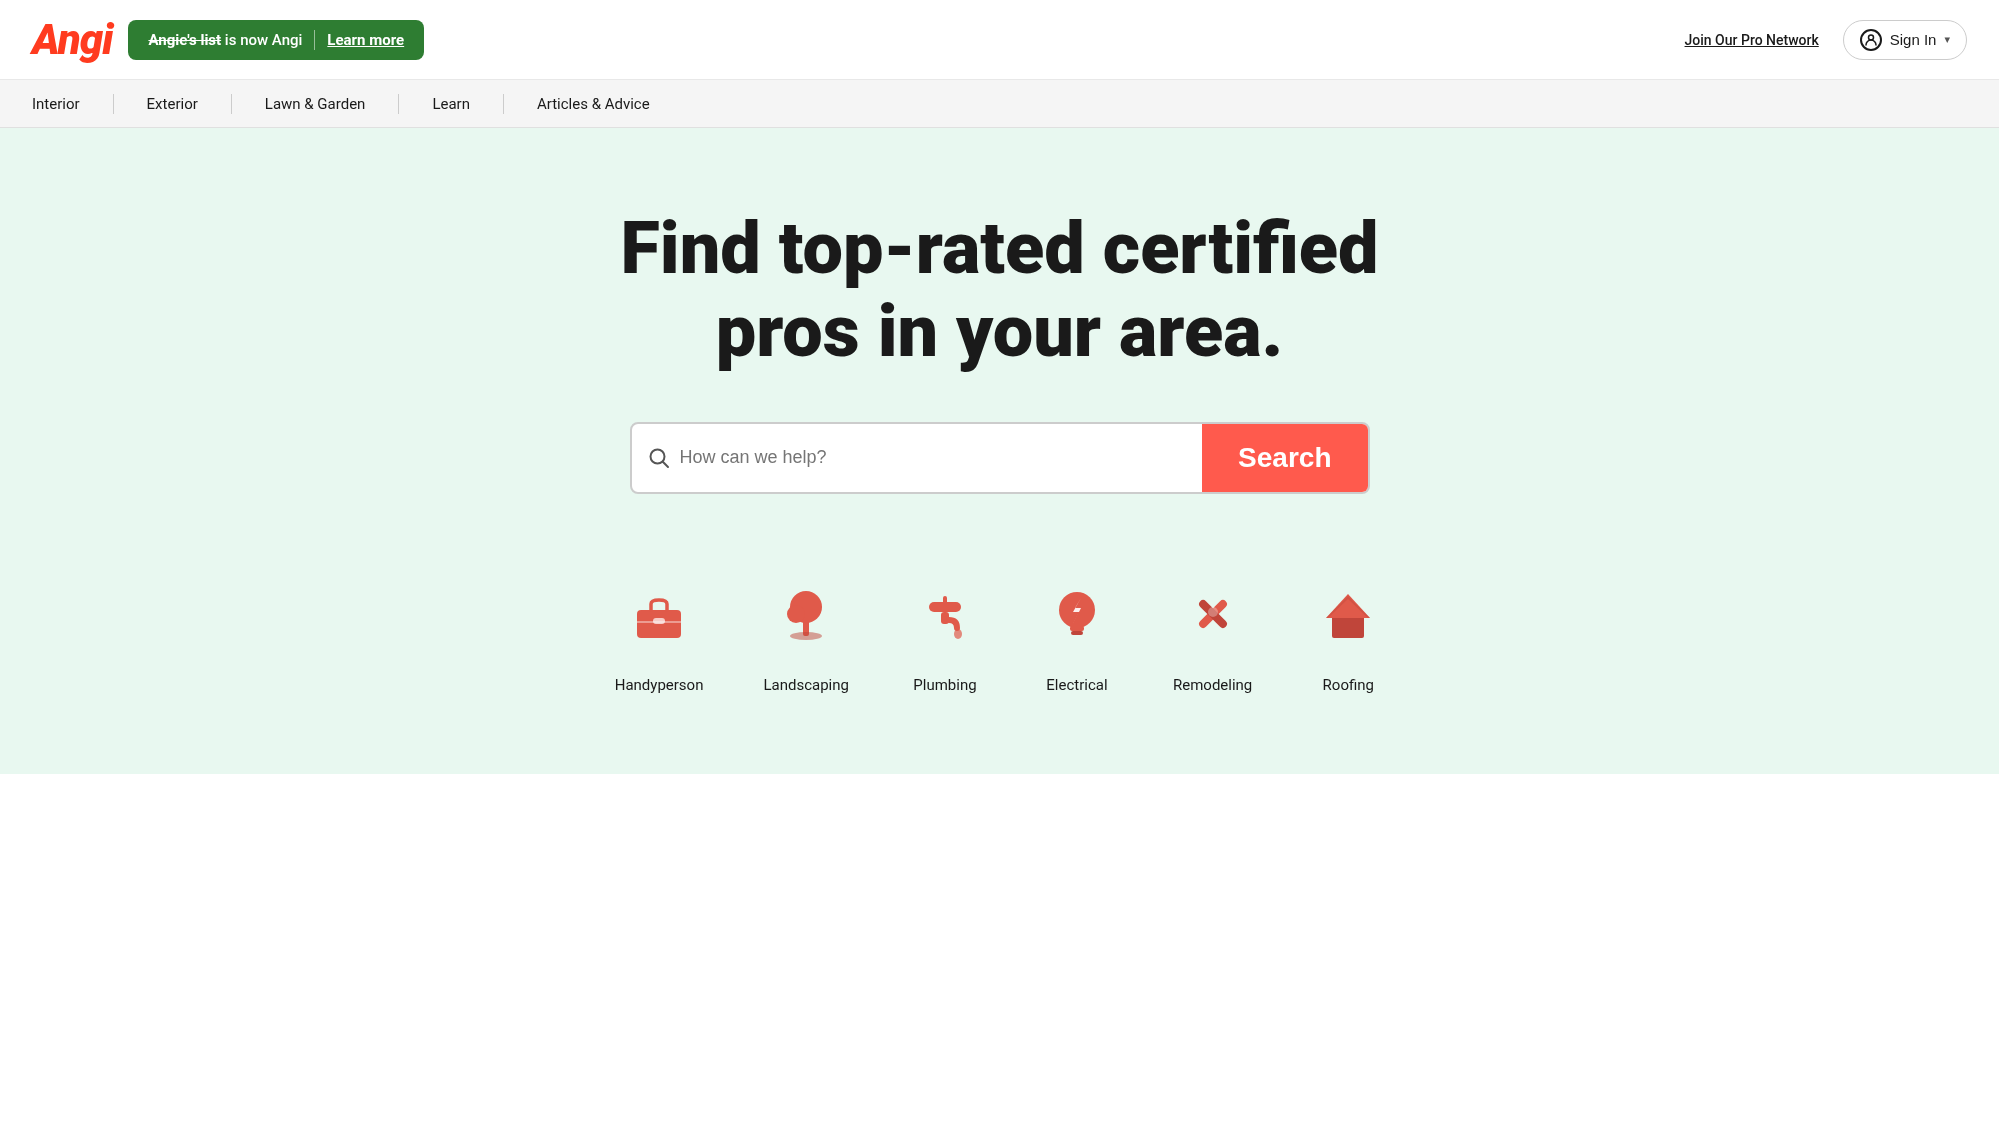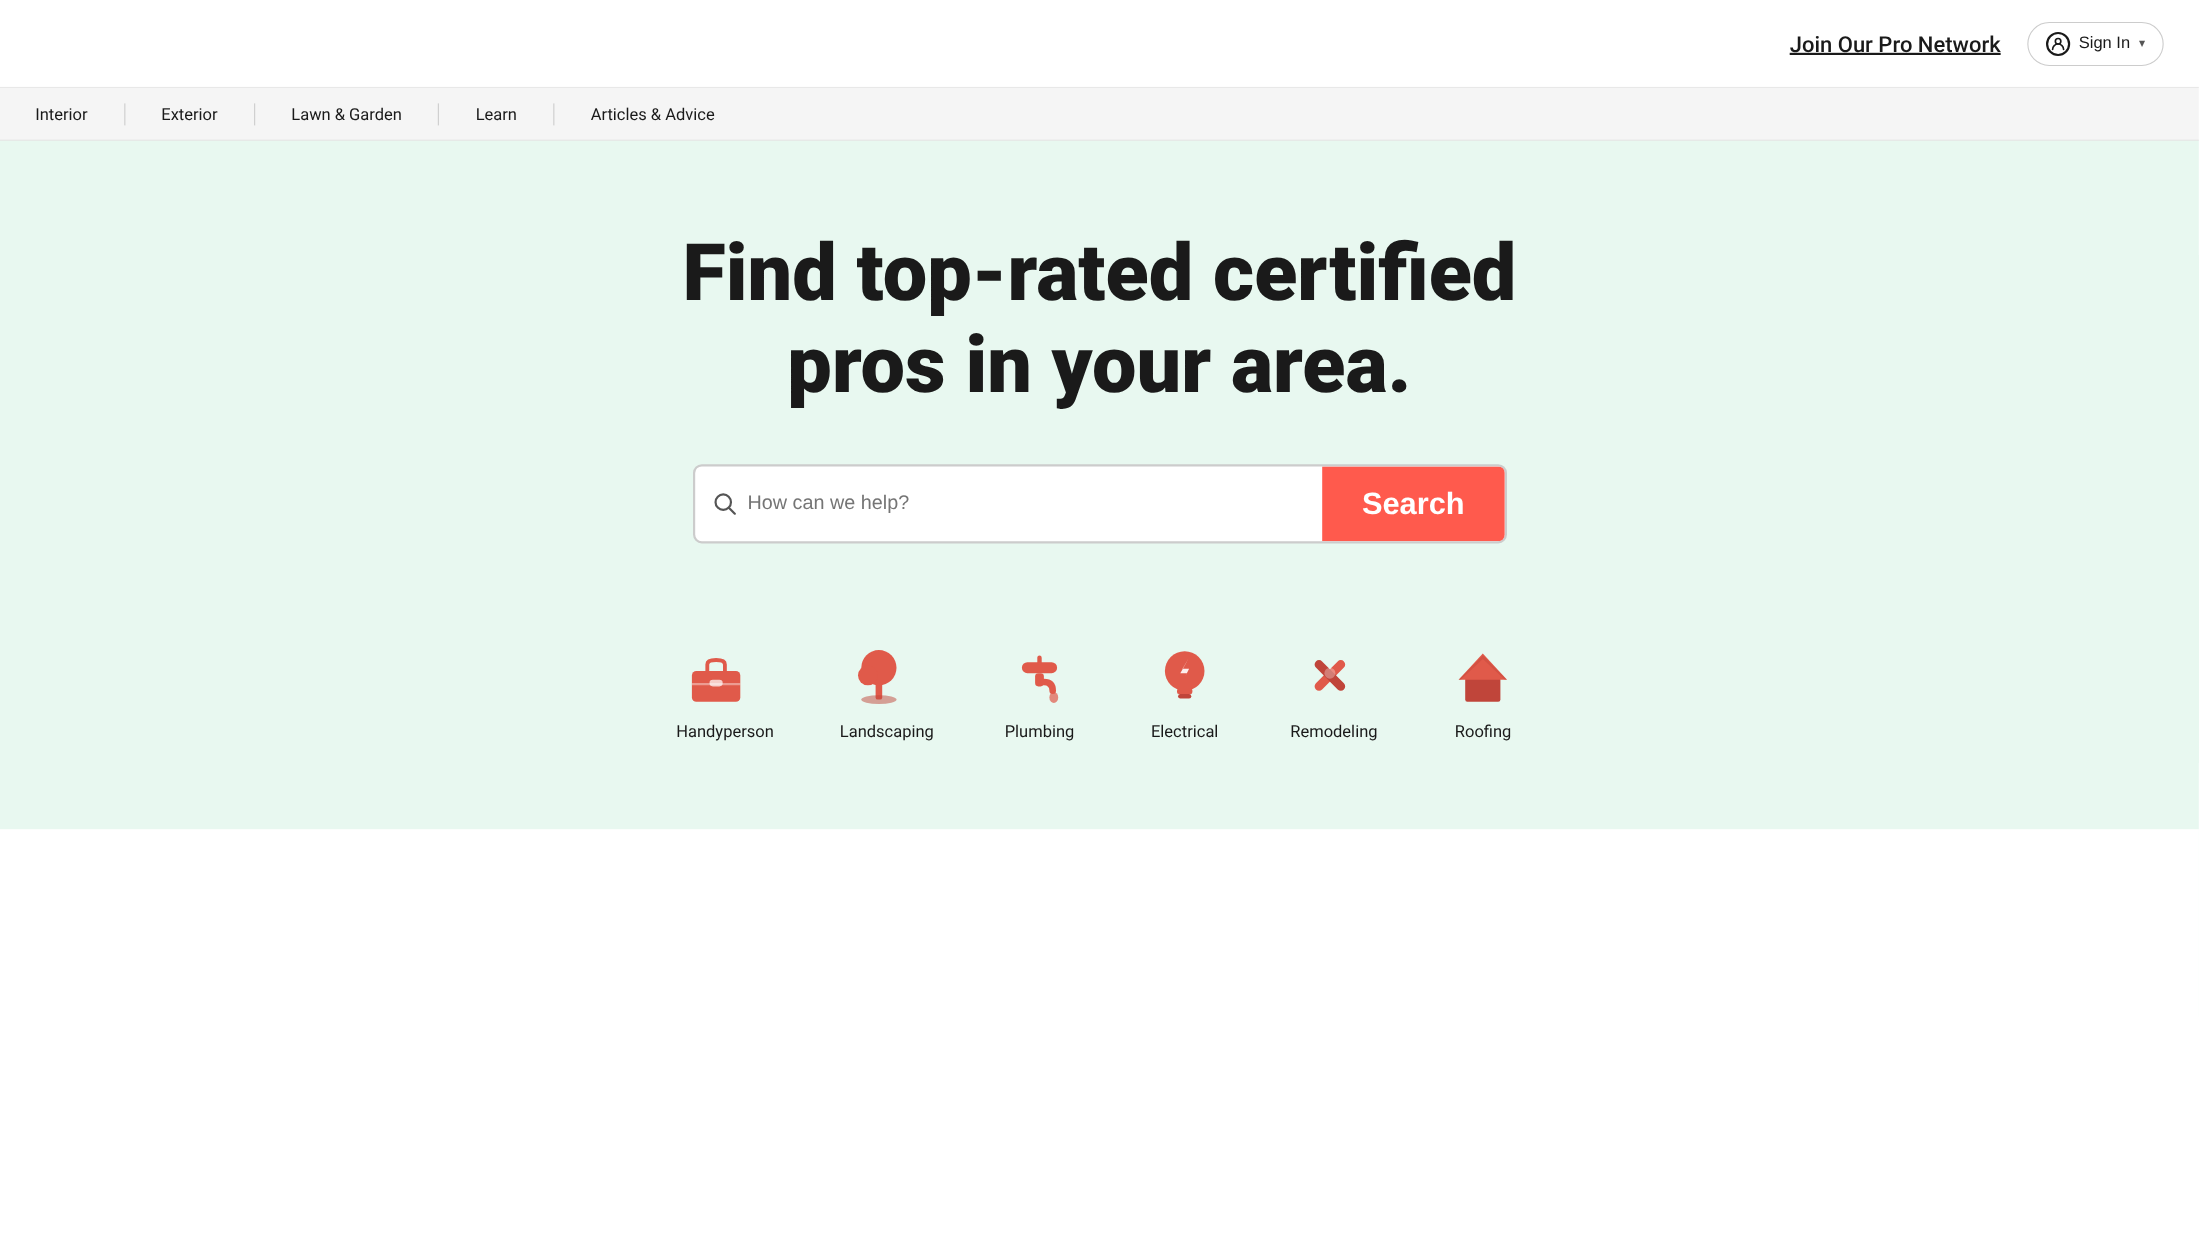--- a/index.html
+++ b/index.html
@@ -57,21 +57,21 @@
     .angies-logo-text strong {
       text-decoration: line-through;
     }
     .header-right {
       margin-left: auto;
       display: flex;
       align-items: center;
       gap: 24px;
     }
     .join-pro-link {
-      font-size: 20px;
+      font-size: 14px;
       color: #1a1a1a;
       text-decoration: underline;
       cursor: pointer;
       font-weight: 500;
       white-space: nowrap;
     }
     .sign-in-btn {
       display: flex;
       align-items: center;
       gap: 8px;
@@ -192,41 +192,52 @@
     .service-icons {
       display: flex;
       align-items: center;
       gap: 60px;
       flex-wrap: wrap;
       justify-content: center;
     }
     .service-item {
       display: flex;
       flex-direction: column;
-      gap: 8px;
+      align-items: center;
+      gap: 28px;
       cursor: pointer;
     }
     .service-icon {
       width: 72px;
       height: 72px;
       display: flex;
       align-items: center;
       justify-content: center;
     }
     .service-label {
       font-size: 15px;
       color: #1a1a1a;
       font-weight: 400;
       text-align: center;
     }
   </style>
 </head>
 <body>
 
 <header class="header">
+  <div class="logo-area">
+    <div class="logo-text">Angi</div>
+    <div class="announcement-banner">
+      <span class="angies-logo-text">
+        <strong>Angie's list</strong> is now Angi
+      </span>
+      <div class="divider"></div>
+      <a>Learn more</a>
+    </div>
+  </div>
   <div class="header-right">
     <span class="join-pro-link">Join Our Pro Network</span>
     <button class="sign-in-btn">
       <div class="account-icon">
         <svg width="14" height="14" viewBox="0 0 14 14" fill="none" xmlns="http://www.w3.org/2000/svg">
           <circle cx="7" cy="4.5" r="2.5" stroke="#1a1a1a" stroke-width="1.5"></circle>
           <path d="M2 12c0-2.76 2.24-5 5-5s5 2.24 5 5" stroke="#1a1a1a" stroke-width="1.5" stroke-linecap="round"></path>
         </svg>
       </div>
       <span>Sign In</span>

